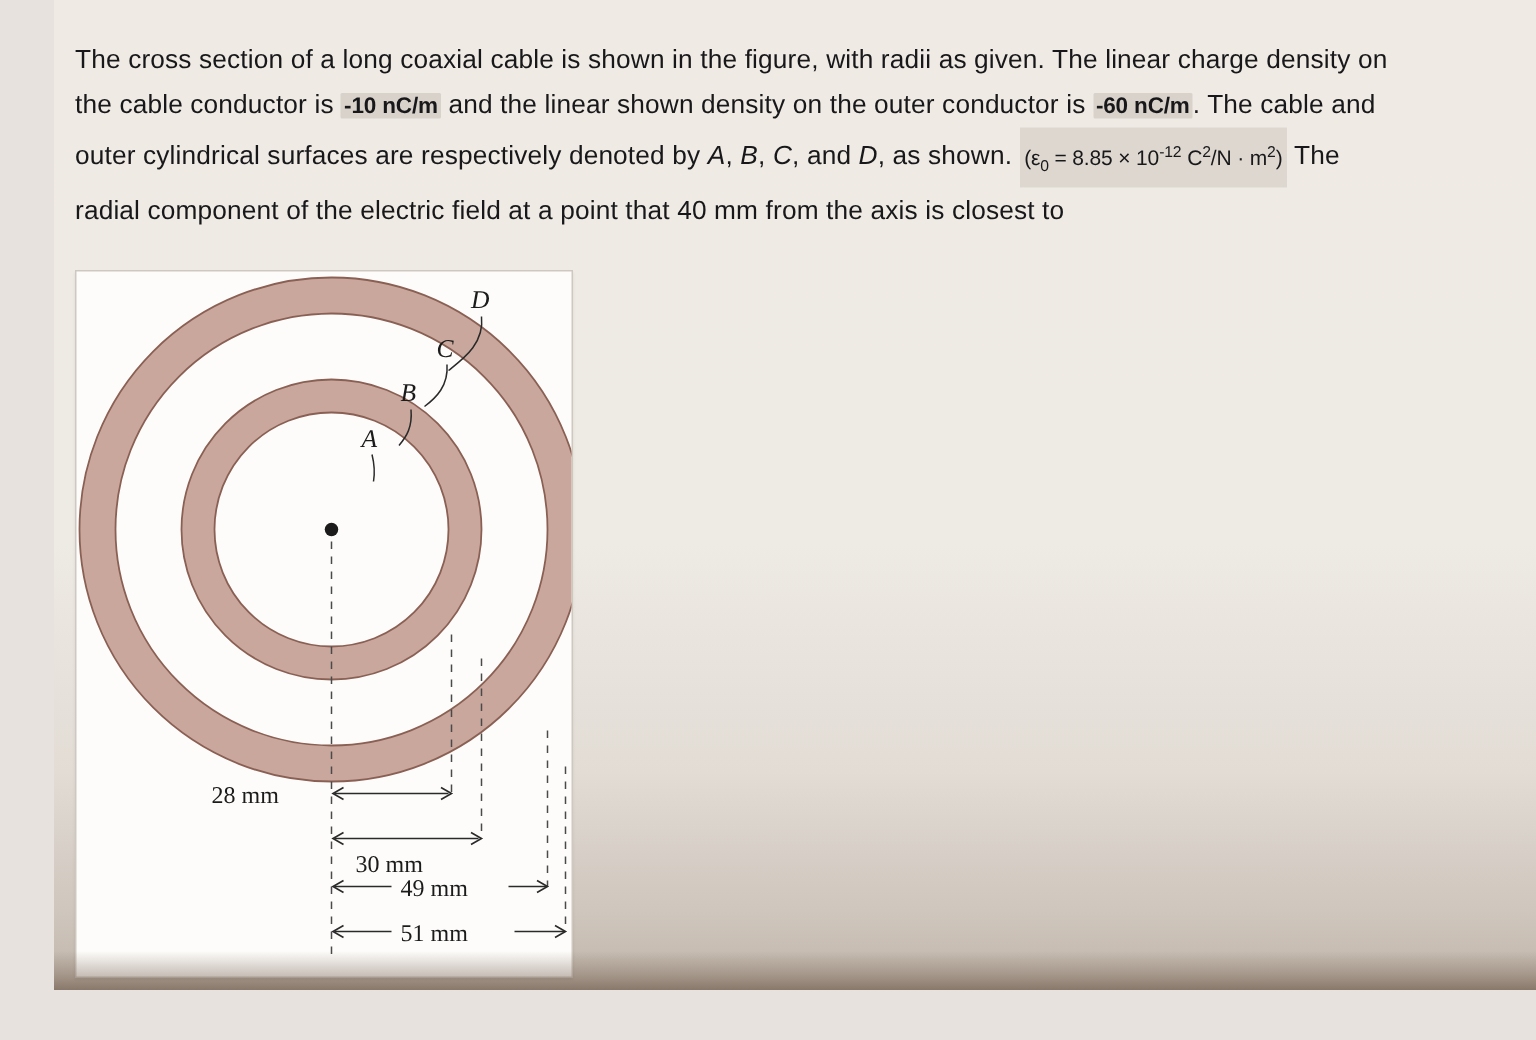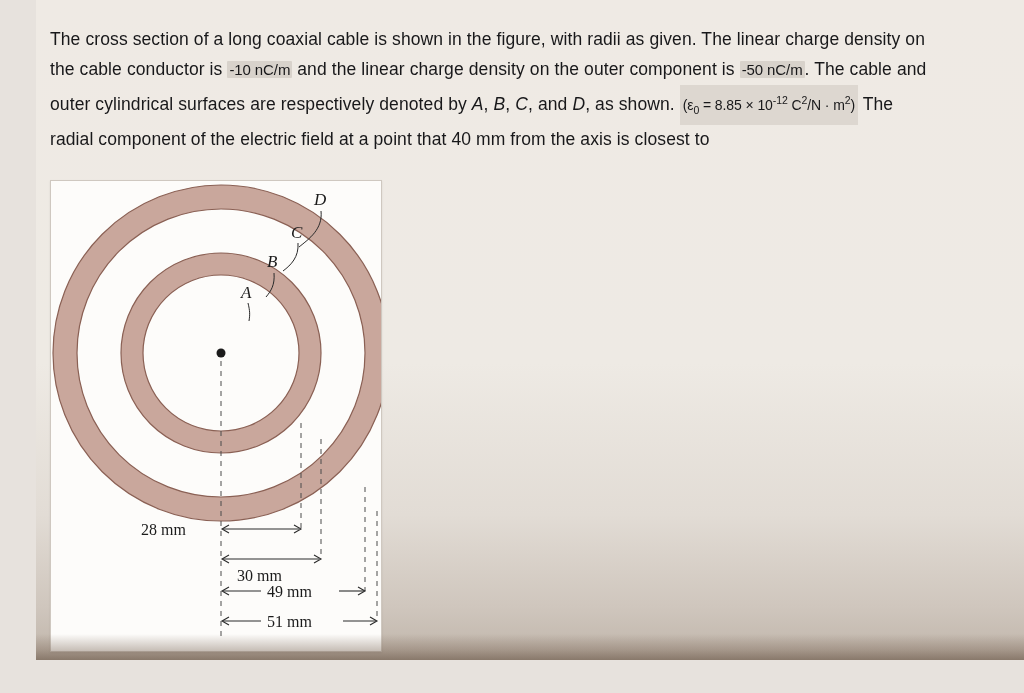--- a/index.html
+++ b/index.html
@@ -46,21 +46,21 @@
     letter-spacing: 0.1px;
   }
   #problem-text .line {
     white-space: nowrap;
   }
   .hl {
     background: #d8d2cb;
     padding: 0 2px;
     border-radius: 1px;
     font-size: 15px;
-    font-weight: 400;
+    font-weight: 700;
     letter-spacing: -0.1px;
   }
   .sm {
     background: #ddd7d0;
     padding: 12px 3px;
     font-size: 14px;
     letter-spacing: -0.1px;
   }
   .sup { font-size: 10.5px; vertical-align: super; }
   .sub { font-size: 10.5px; vertical-align: sub; }
@@ -97,21 +97,21 @@
 </head>
 <body>
 
 <div id="page">
 
   <div id="problem-text">
     <div class="line">
       <span>The cross section of a long coaxial cable is shown in the figure, with radii as given. The linear charge density on</span>
     </div>
     <div class="line">
-      <span>the cable conductor is </span><span class="hl">-10 nC/m</span><span> and the linear charge density on the outer component is </span><span class="hl">-50 nC/m</span><span>. The cable and</span>
+      <span>the cable conductor is </span><span class="hl">-10 nC/m</span><span> and the linear shown density on the outer conductor is </span><span class="hl">-60 nC/m</span><span>. The cable and</span>
     </div>
     <div class="line">
       <span>outer cylindrical surfaces are respectively denoted by </span><span class="it">A</span><span>, </span><span class="it">B</span><span>, </span><span class="it">C</span><span>, and </span><span class="it">D</span><span>, as shown. </span><span class="sm"><span>(ε</span><span class="sub">0</span><span> = 8.85 × 10</span><span class="sup">-12</span><span> C</span><span class="sup">2</span><span>/N · m</span><span class="sup">2</span><span>)</span></span><span> The</span>
     </div>
     <div class="line">
       <span>radial component of the electric field at a point that 40 mm from the axis is closest to</span>
     </div>
   </div>
 
   <div id="figure">

